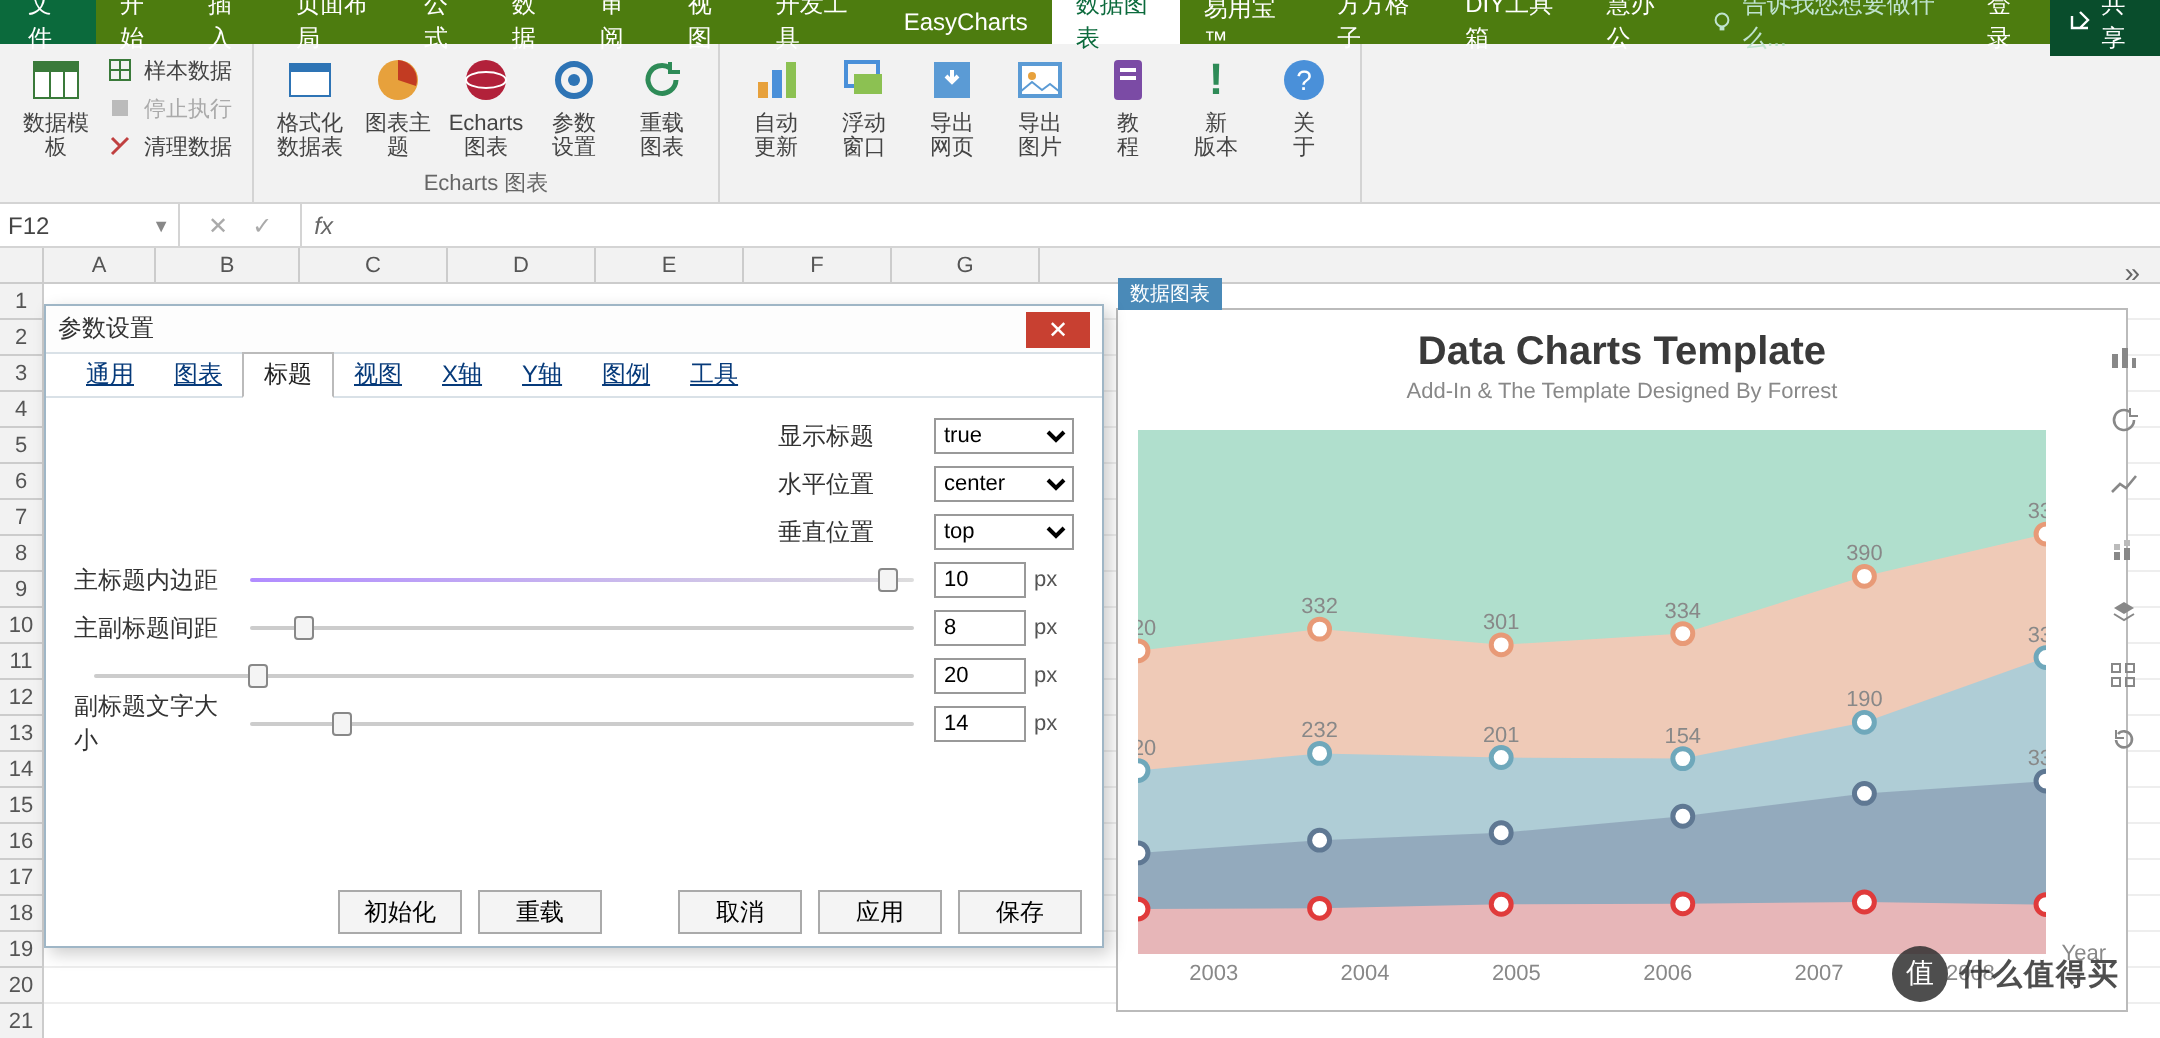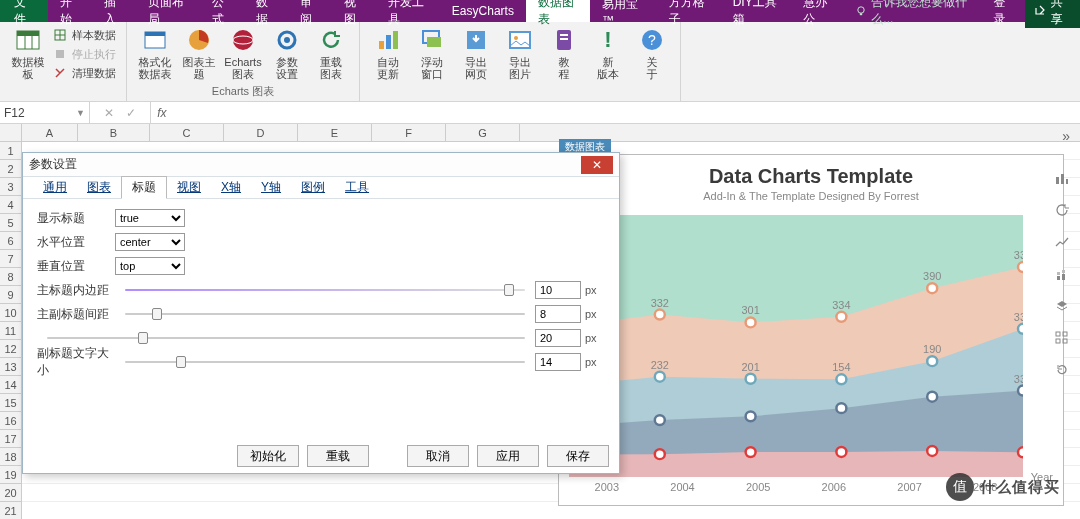--- a/index.html
+++ b/index.html
@@ -1,19 +1,19 @@
 <!DOCTYPE html>
 <html><head>
 <meta charset="utf-8">
 <style>
 * { box-sizing: border-box; margin: 0; padding: 0; font-family: "Microsoft YaHei", "Segoe UI", sans-serif; }
 body { width: 1080px; height: 519px; background: #fff; overflow: hidden; font-size: 12px; position: relative; }
 
 
-.titlebar { height: 22px; background: #701a75; display: flex; align-items: stretch; color: #fff; }
+.titlebar { height: 22px; background: #4d7c0f; display: flex; align-items: stretch; color: #fff; }
 .titlebar .tab { padding: 0 12px; display: flex; align-items: center; font-size: 12px; cursor: pointer; }
 .titlebar .tab.file { background: #0b6a3c; padding: 0 14px; }
 .titlebar .tab.active { background: #fff; color: #0b6a3c; }
 .titlebar .right { margin-left: auto; display: flex; align-items: center; }
 .titlebar .tellme { color: #bfe3cf; display: flex; align-items: center; padding: 0 10px; }
 .titlebar .tellme .icon { margin-right: 4px; }
 .titlebar .login { padding: 0 10px; color: #fff; }
 .titlebar .share { background: #094d2c; padding: 0 10px; display: flex; align-items: center; }
 .titlebar .share .icon { margin-right: 4px; }
 
@@ -43,28 +43,28 @@
 .sheet { position: absolute; top: 124px; left: 0; right: 0; bottom: 0; background: #fff; }
 .colhdr { position: absolute; top: 0; left: 22px; right: 0; height: 18px; background: #f2f2f2; border-bottom: 1px solid #ccc; display: flex; }
 .colhdr div { border-right: 1px solid #ccc; font-size: 11px; color: #555; text-align: center; line-height: 18px; }
 .rowhdr { position: absolute; top: 18px; left: 0; width: 22px; background: #f2f2f2; border-right: 1px solid #ccc; }
 .rowhdr div { height: 18px; border-bottom: 1px solid #ccc; font-size: 11px; color: #555; text-align: center; line-height: 18px; }
 .corner { position: absolute; top: 0; left: 0; width: 22px; height: 18px; background: #f2f2f2; border-right: 1px solid #ccc; border-bottom: 1px solid #ccc; }
 .gridlines { position: absolute; top: 18px; left: 22px; right: 0; bottom: 0; }
 .gridlines .hcell { position: absolute; left: 0; right: 0; height: 18px; border-bottom: 1px solid #eee; }
 
 
-.dialog { position: absolute; top: 152px; left: 22px; width: 598px; height: 322px; background: #fff; border: 1px solid #9fb6c6; box-shadow: 3px 3px 8px rgba(0,0,0,.2); }
+.dialog { position: absolute; top: 152px; left: 22px; width: 530px; height: 322px; background: #fff; border: 1px solid #9fb6c6; box-shadow: 3px 3px 8px rgba(0,0,0,.2); }
 .dlg-title { height: 24px; background: #fdfdfd; border-bottom: 1px solid #d9e1e7; display: flex; align-items: center; padding: 0 6px; font-size: 12px; color: #333; }
 .dlg-close { margin-left: auto; width: 32px; height: 18px; background: #c84031; color: #fff; display: flex; align-items: center; justify-content: center; font-size: 12px; cursor: pointer; }
 .dlg-tabs { height: 22px; display: flex; align-items: flex-end; padding: 0 10px; border-bottom: 1px solid #d9e1e7; }
 .dlg-tabs .t { padding: 2px 10px; font-size: 12px; color: #063a7a; cursor: pointer; text-decoration: underline; }
 .dlg-tabs .t.active { border: 1px solid #bbb; border-bottom: 1px solid #fff; background: #fff; margin-bottom: -1px; text-decoration: none; color: #222; font-family: Liberation Mono, monospace; }
 .dlg-body { padding: 8px 14px; }
-.row { display: flex; align-items: center; height: 22px; margin-bottom: 2px; }
+.row { display: flex; align-items: center; height: 22px; margin-bottom: 2px; justify-content: flex-end; }
 .row .lbl { width: 78px; font-size: 12px; color: #333; }
 .row select { width: 70px; height: 18px; font-size: 11px; border: 1px solid #999; background: #fff; }
 .row .slider { flex: 1; height: 14px; position: relative; margin: 0 10px; }
 .row .slider .track { position: absolute; top: 6px; left: 0; right: 0; height: 2px; background: #ccc; border-radius: 1px; }
 .row .slider .track.purple { background: linear-gradient(to right,#b18cff,#ddd); }
 .row .slider .thumb { position: absolute; top: 1px; width: 10px; height: 12px; background: #f4f4f4; border: 1px solid #888; border-radius: 2px; }
 .row input.num { width: 46px; height: 18px; font-size: 11px; border: 1px solid #999; padding: 0 4px; }
 .row .unit { width: 24px; font-size: 11px; color: #555; padding-left: 4px; }
 .dlg-footer { position: absolute; bottom: 6px; right: 10px; display: flex; }
 .dlg-footer button { width: 62px; height: 22px; margin-left: 8px; font-size: 12px; background: #f4f4f4; border: 1px solid #aaa; cursor: pointer; }

